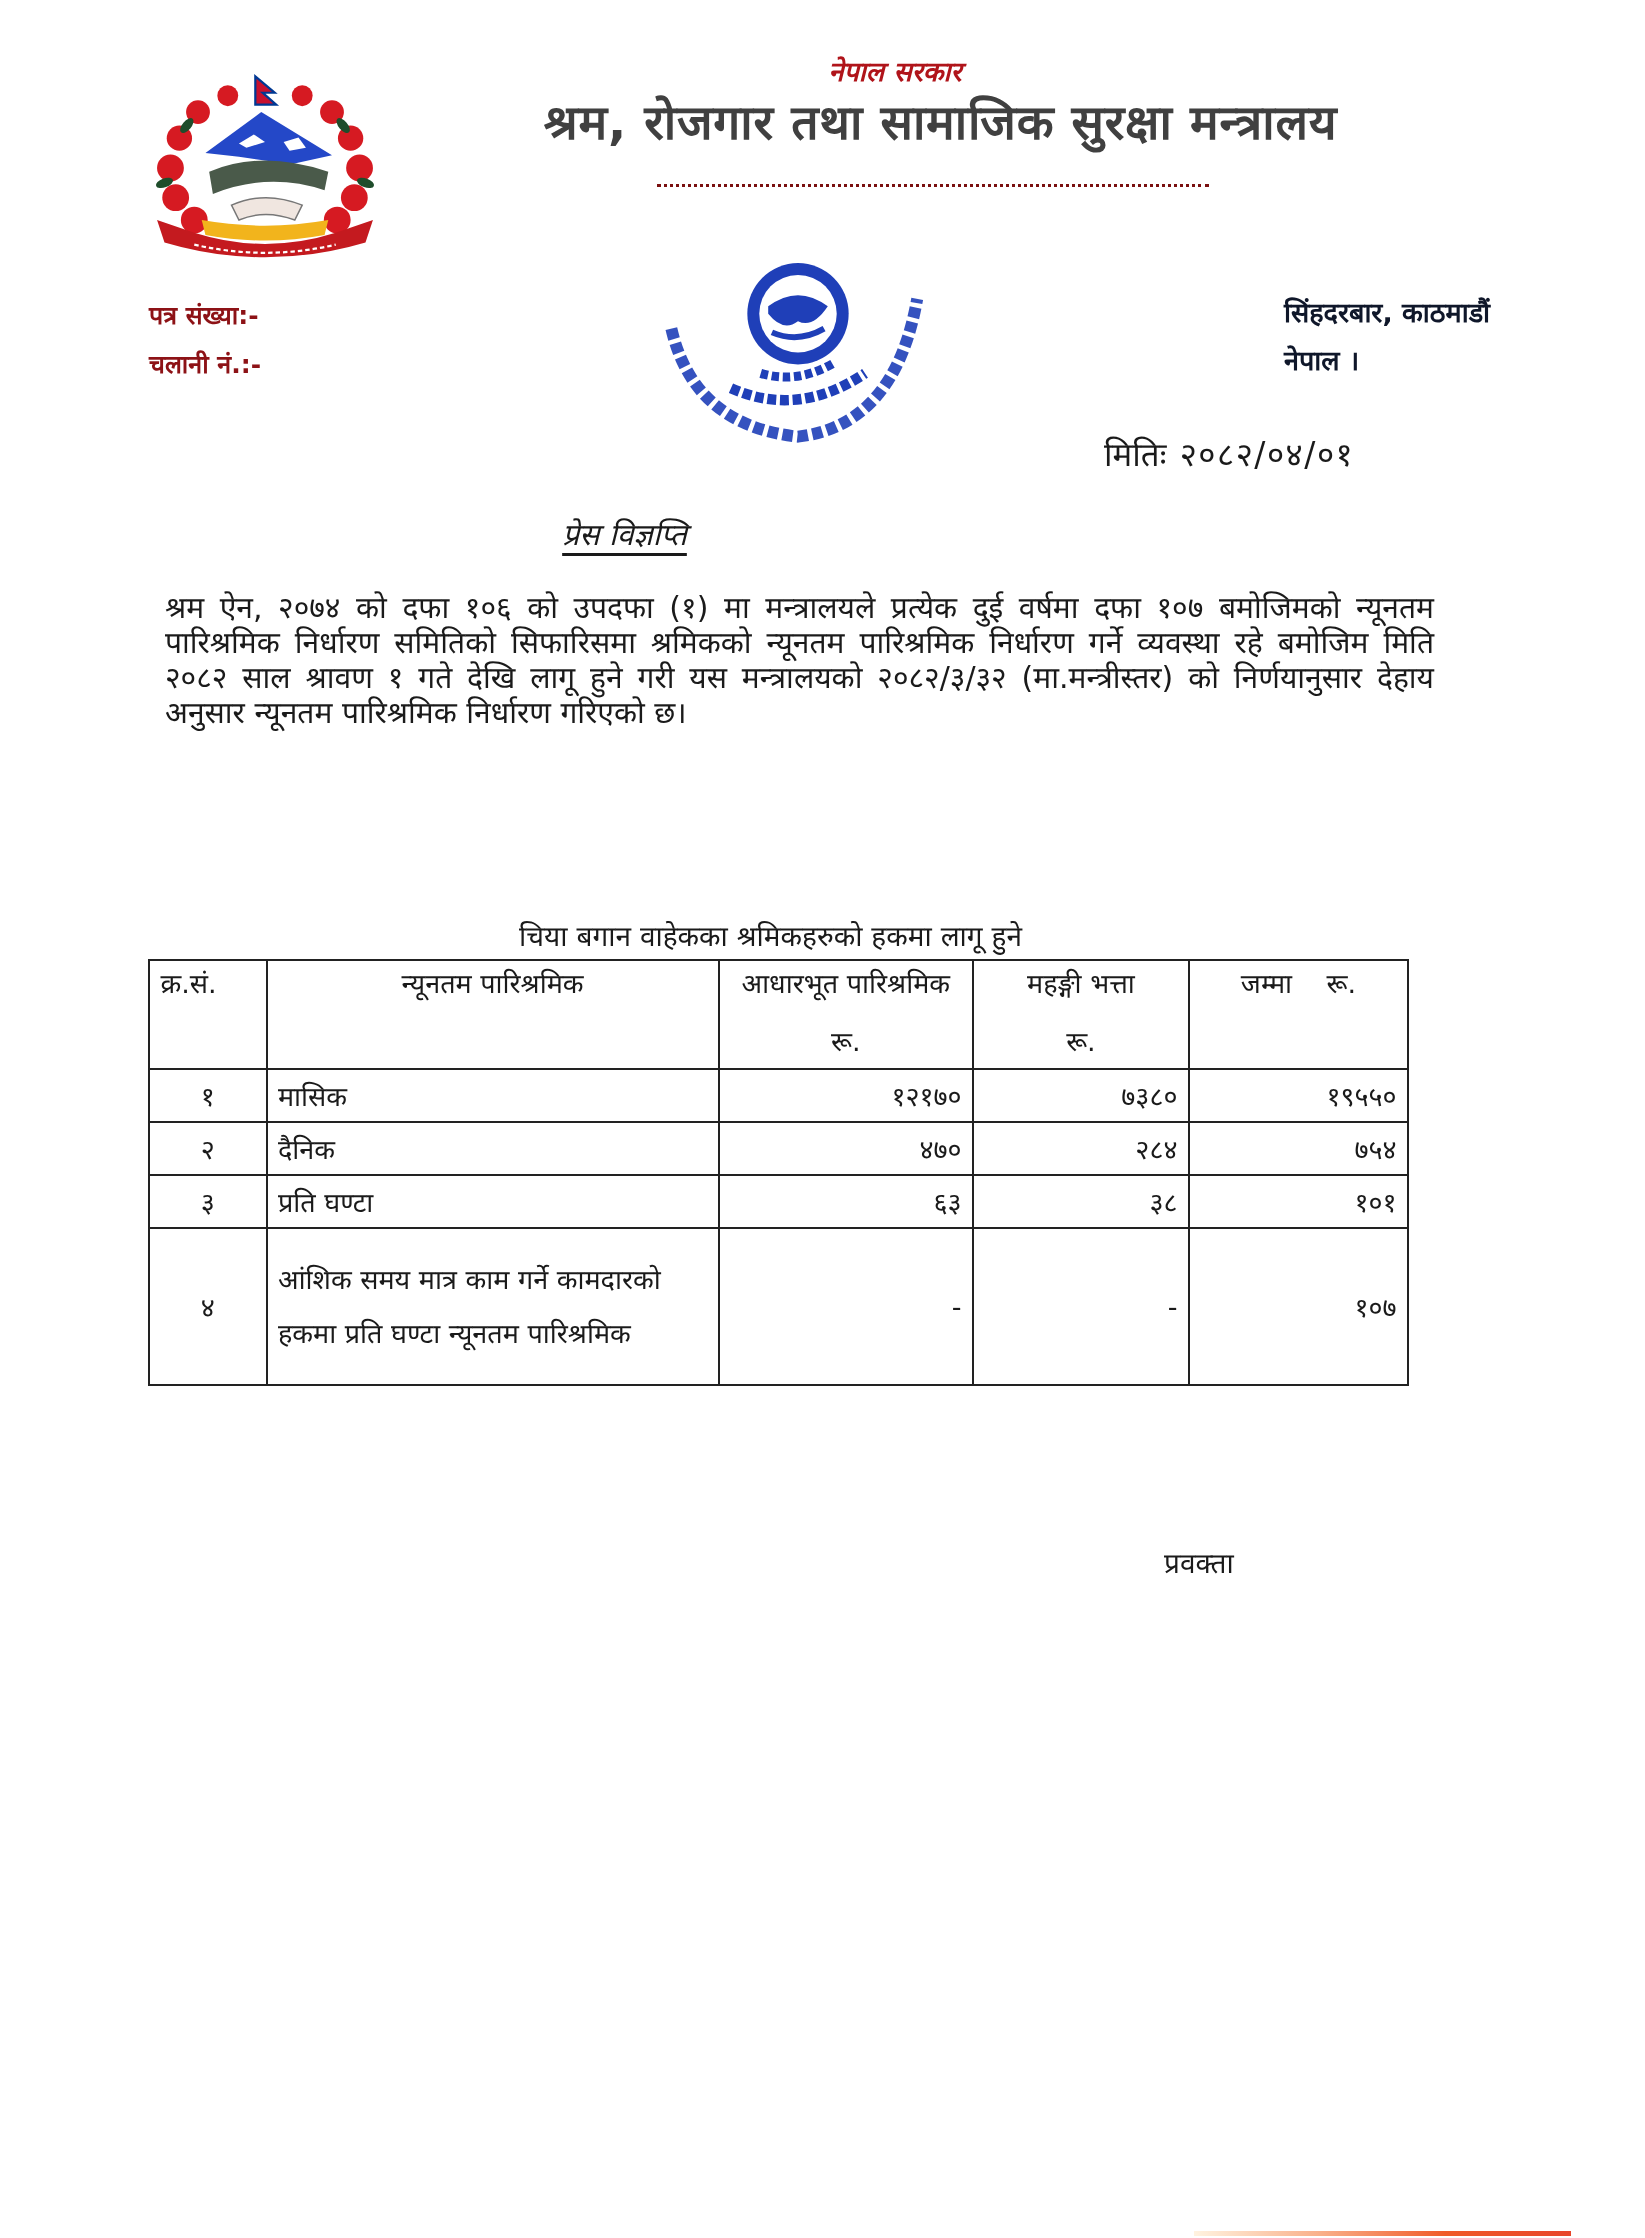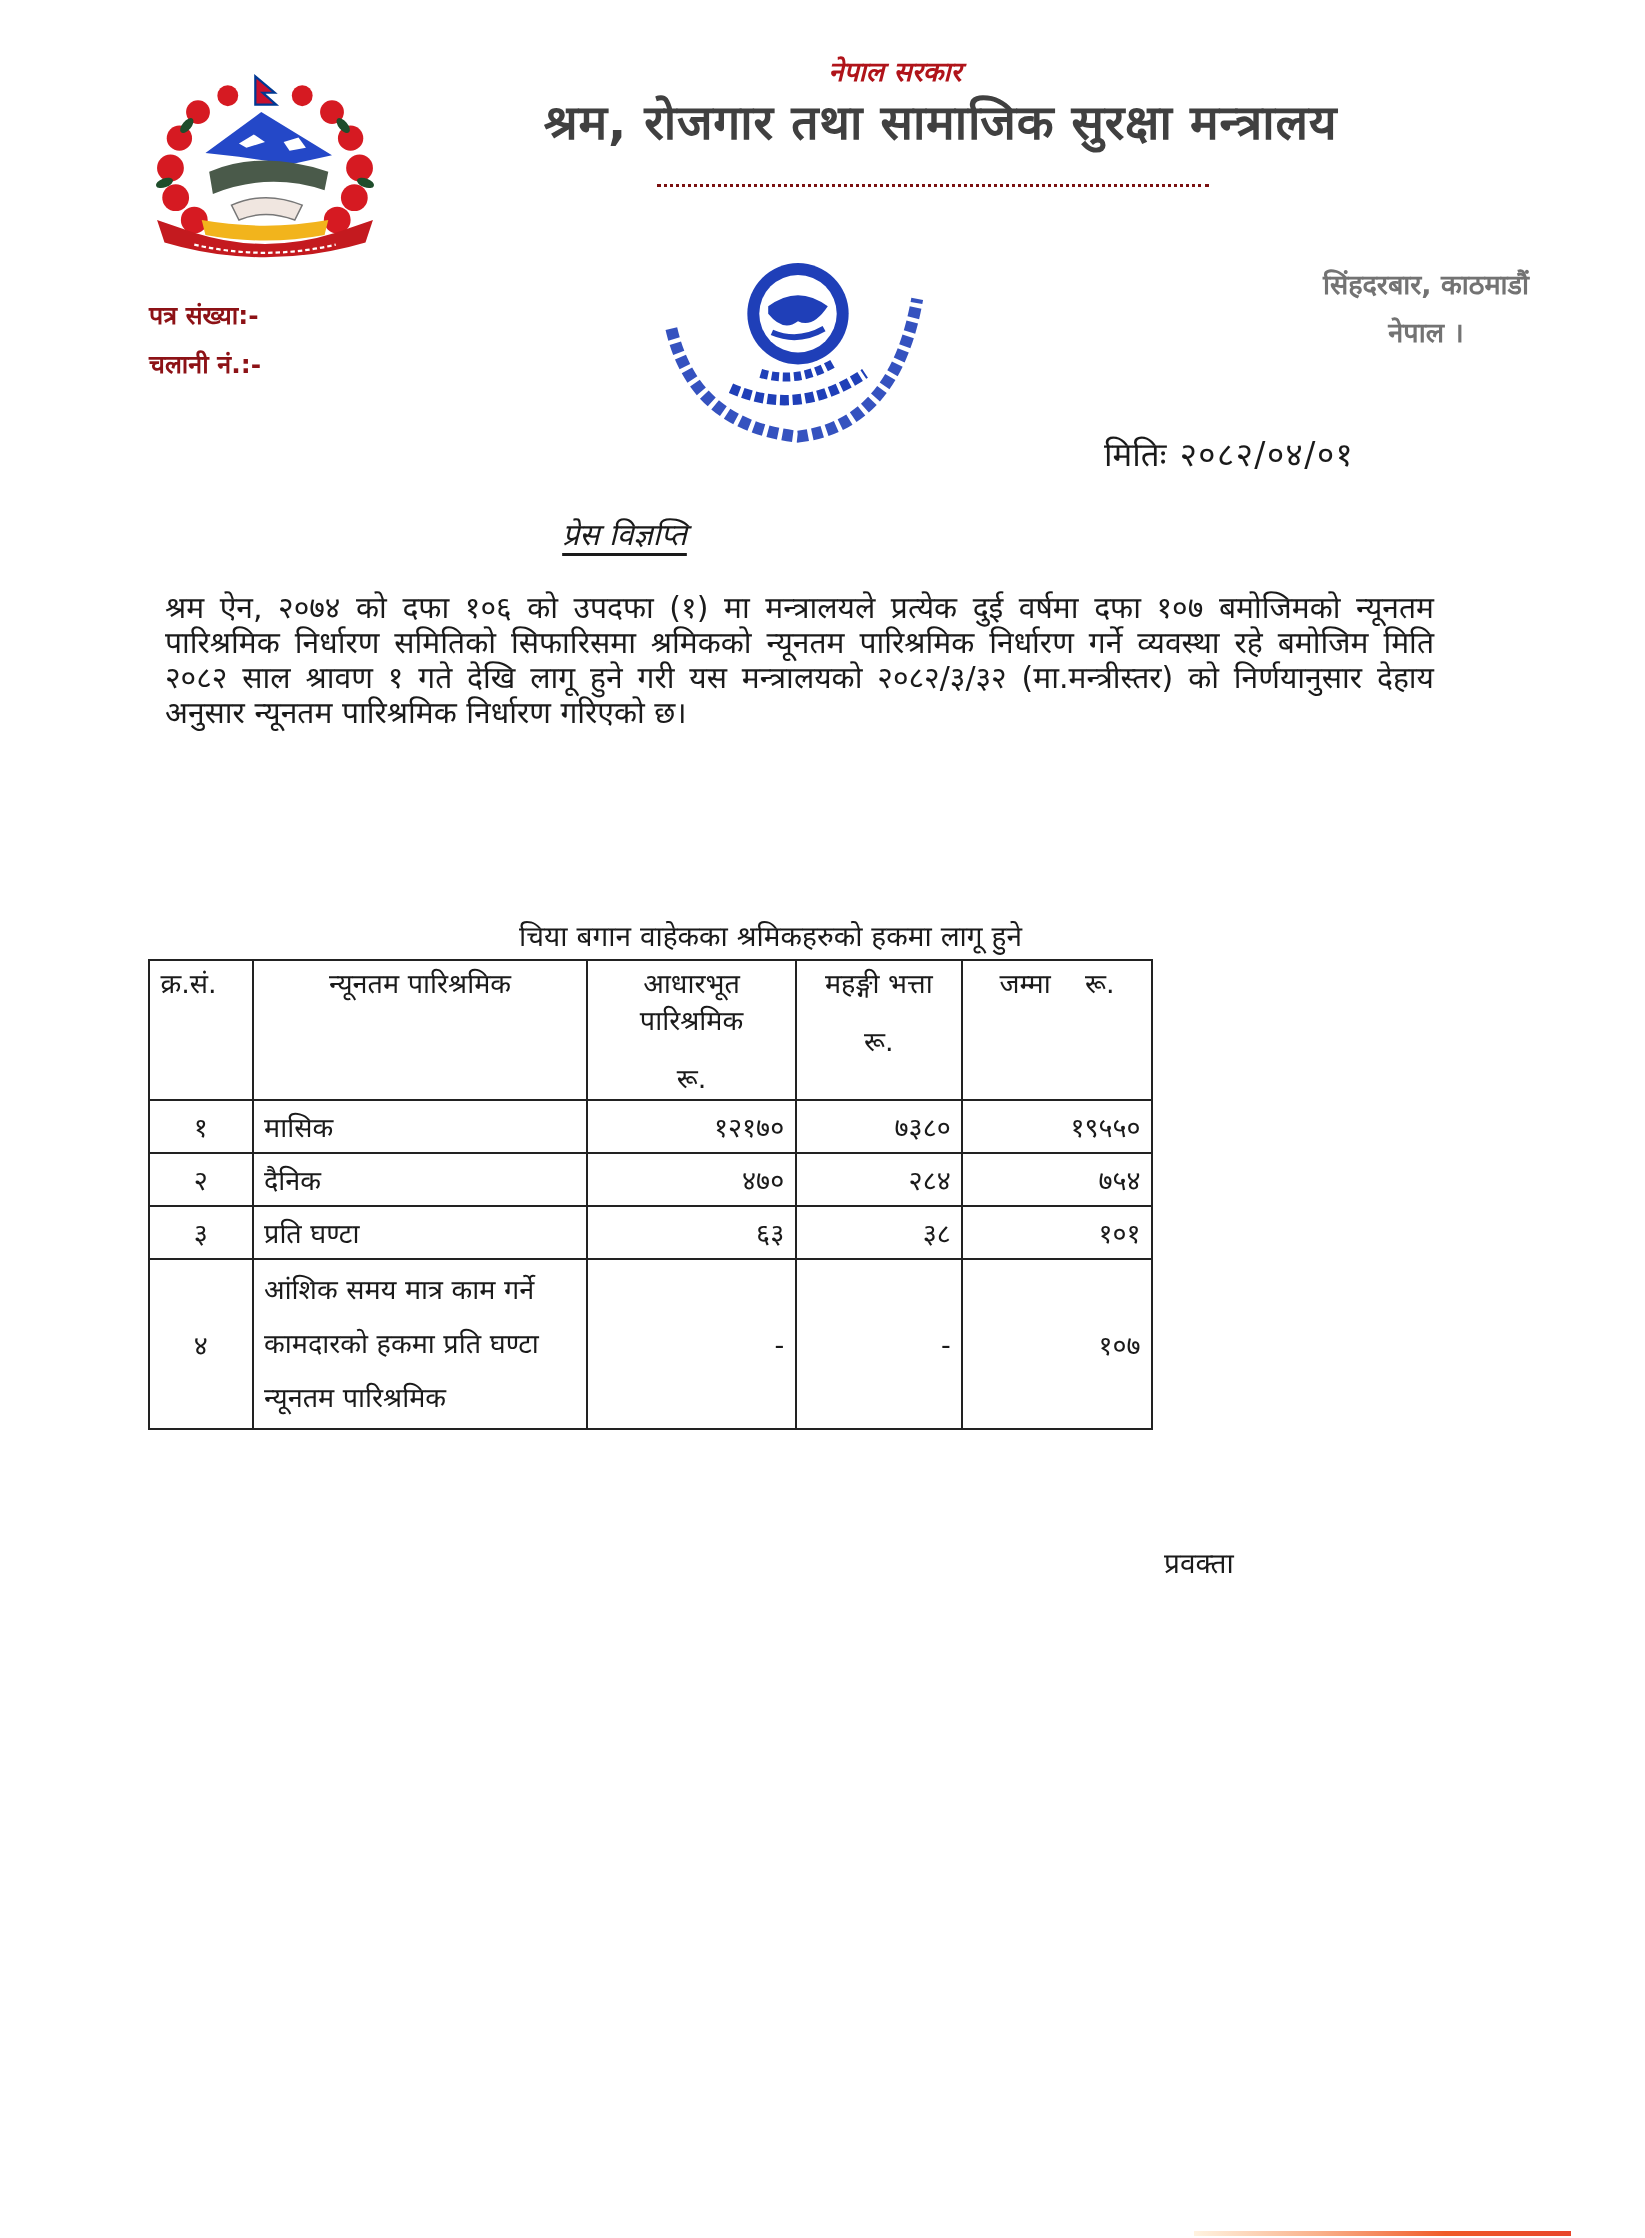--- a/index.html
+++ b/index.html
@@ -18,43 +18,43 @@
          font-size: 27px; font-weight: bold; color: #b0141a; font-style: italic; }
   .ministry { left: 418px; top: 88px; width: 1045px; text-align: center;
               font-size: 48px; font-weight: bold; color: #404040; letter-spacing: 0.7px; }
   .dots { left: 657px; top: 184px; width: 552px; height: 0;
           border-top: 3.7px dotted #7a1010; }
 
   .ref { left: 149px; font-size: 25px; font-weight: bold; color: #8d1216; }
   .ref1 { top: 297px; }
   .ref2 { top: 346px; }
 
-  .addr { left: 1284px; width: 284px; text-align: center; font-size: 27px;
-          font-weight: bold; color: #737373; }
+  .addr { left: 1284px; width: 284px; font-size: 27px;
+          font-weight: bold; color: #0f172a; margin-top: 28px; }
   .addr1 { top: 265px; }
   .addr2 { top: 313px; }
 
   
   .stamp { left: 649px; top: 239px; width: 298px; height: 224px; }
 
   .date { left: 1104px; top: 431px; font-size: 33px; color: #1a1a1a; }
   .date span { margin-left: 13.4px; letter-spacing: 1.5px; }
 
   .title { left: 0; top: 513px; width: 1353px; text-align: center; padding-right: 104px;
            box-sizing: border-box; font-size: 30px; font-style: italic; }
   .title span { text-decoration: underline; text-underline-offset: 7.5px; }
 
   .para { left: 149px; top: 590px; width: 1269px; font-size: 30px; line-height: 35px;
           text-align: justify; margin-left: 16px; }
 
   .caption { left: 0; top: 916px; width: 1645px; text-align: center; padding-right: 104px;
              box-sizing: border-box; font-size: 28px; }
 
   table.wage {
-    position: absolute; left: 148px; top: 959px; width: 1005px;
+    position: absolute; left: 148px; top: 959px; width: 1261px;
     border-collapse: collapse; font-size: 27px;
   }
   table.wage th, table.wage td {
     border: 2.2px solid #222; padding: 3px 10.4px; vertical-align: top;
   }
   table.wage th { font-weight: normal; text-align: center; height: 101px; }
   table.wage th .cur { display: block; margin-top: 21px; }
   table.wage td { height: 45px; vertical-align: middle; }
   table.wage td.num { text-align: right; }
   table.wage td.sn { text-align: center; }

